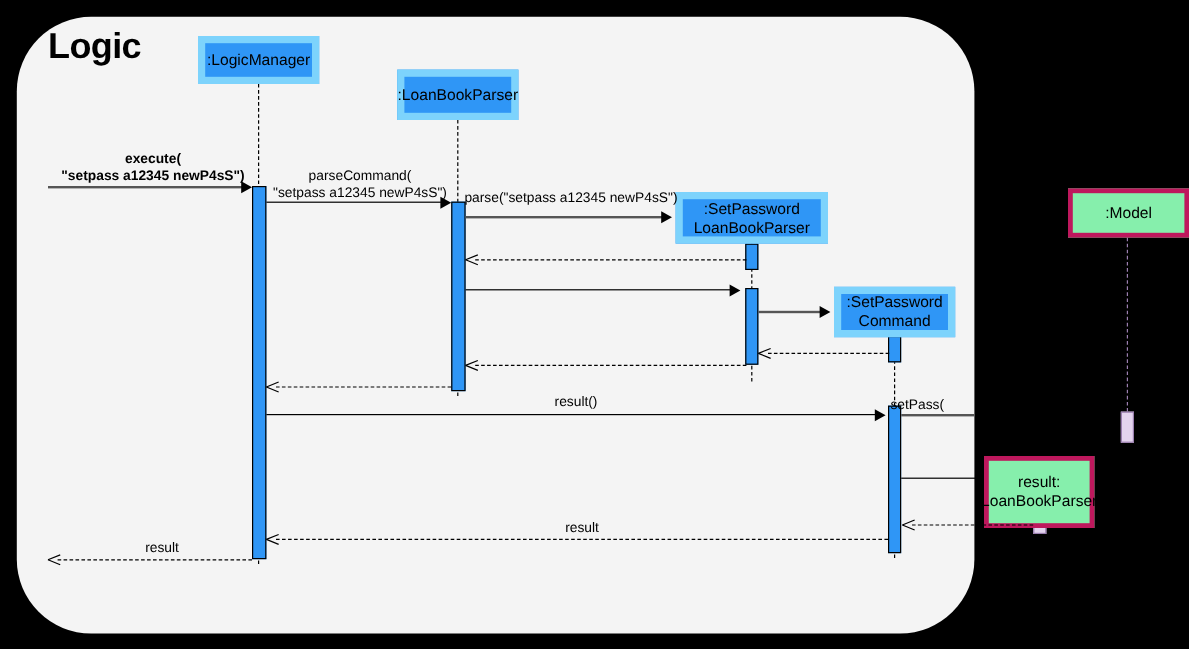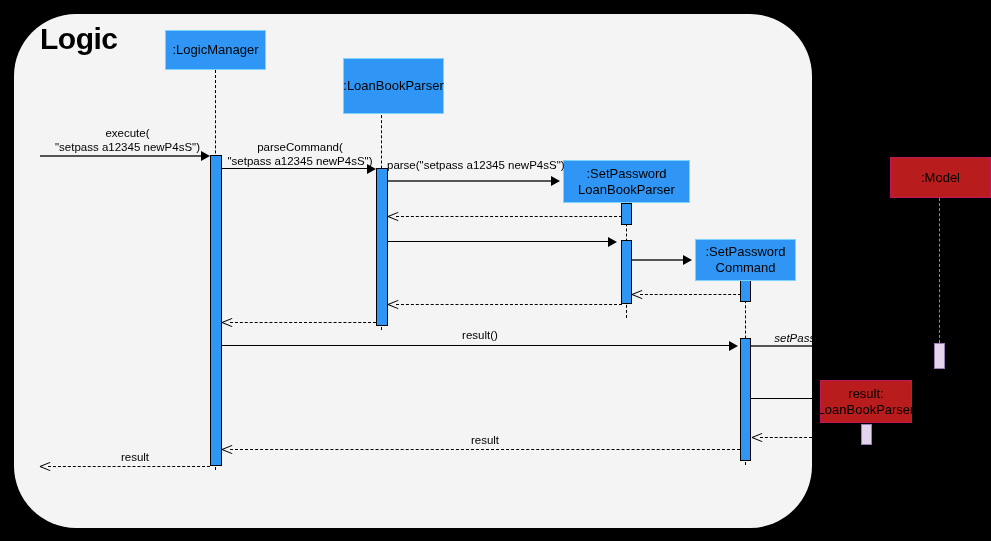--- a/index.html
+++ b/index.html
@@ -34,36 +34,36 @@
     top: 22px;
     font-size: 30px;
     font-weight: bold;
     color: #000000;
     letter-spacing: -0.5px;
   }
   
   .participant {
     position: absolute;
     box-sizing: border-box;
-    border: 1px solid #7dd3fc;
+    border: 6px solid #7dd3fc;
     text-align: center;
     font-size: 13px;
     color: #000000;
     line-height: 16px;
     display: flex;
     align-items: center;
     justify-content: center;
     padding: 2px 4px;
   }
   .participant.blue {
     background: #2f96f6;
   }
   .participant.lilac {
-    background: #b91c1c;
-    border: 1px solid #be185d;
+    background: #86efac;
+    border: 4px solid #be185d;
   }
   
   .lifeline {
     position: absolute;
     width: 0;
     border-left: 1px dashed #000000;
   }
   .lifeline.lilac-line {
     border-left: 1px dashed #9b7fb0;
   }
@@ -160,46 +160,46 @@
   <div class="activation" style="left:740px; top:338px; width:11px; height:123px;"></div>
 
   <div class="activation lilac" style="left:934px; top:343px; width:11px; height:26px;"></div>
 
   <div class="stub" style="left:861px; top:424px; width:11px; height:21px;"></div>
 
   <div class="participant blue" style="left:165px; top:30px; width:101px; height:40px;">
     <span>:LogicManager</span>
   </div>
 
-  <div class="participant blue" style="left:343px; top:58px; width:101px; height:56px;">
+  <div class="participant blue" style="left:331px; top:58px; width:101px; height:42px;">
     <span>:LoanBookParser</span>
   </div>
 
   <div class="participant blue" style="left:563px; top:160px; width:127px; height:43px; flex-direction:column;">
     <span>:SetPassword</span>
     <span>LoanBookParser</span>
   </div>
 
   <div class="participant blue" style="left:695px; top:239px; width:101px; height:42px; flex-direction:column;">
     <span>:SetPassword</span>
     <span>Command</span>
   </div>
 
-  <div class="participant lilac" style="left:820px; top:380px; width:92px; height:43px; flex-direction:column;">
+  <div class="participant lilac" style="left:820px; top:380px; width:92px; height:60px; flex-direction:column;">
     <span>result:</span>
     <span>LoanBookParser</span>
   </div>
 
   <div class="participant lilac" style="left:890px; top:157px; width:101px; height:41px;">
     <span>:Model</span>
   </div>
 
   <div class="msg-line" style="left:40px; top:155px; width:163px;"></div>
   <div class="arrow-solid-right" style="left:201px; top:151px;"></div>
-  <div class="msg-label" style="left:40px; top:126px; width:175px;">
+  <div class="msg-label" style="left:40px; top:126px; width:175px;font-weight:bold;">
     <div>execute(</div>
     <div>"setpass a12345 newP4sS")</div>
   </div>
 
   <div class="msg-line thin" style="left:222px; top:168px; width:147px;"></div>
   <div class="arrow-solid-right" style="left:367px; top:164px;"></div>
   <div class="msg-label" style="left:225px; top:140px; width:150px;">
     <div>parseCommand(</div>
     <div>"setpass a12345 newP4sS")</div>
   </div>
@@ -228,21 +228,21 @@
   <div class="msg-dashed" style="left:230px; top:322px; width:146px;"></div>
   <div class="arrow-open-left" style="left:222px; top:317px;"></div>
 
   <div class="msg-line thin" style="left:222px; top:345px; width:508px;"></div>
   <div class="arrow-solid-right" style="left:729px; top:341px;"></div>
   <div class="msg-label" style="left:420px; top:328px; width:120px;">
     <div>result()</div>
   </div>
 
   <div class="msg-line" style="left:751px; top:345px; width:61px;"></div>
-  <div class="msg-label" style="left:759px; top:331px; width:60px; text-align:right; overflow:hidden;font-style:italic;">
+  <div class="msg-label" style="left:742px; top:331px; width:60px; text-align:left; overflow:hidden;">
     <div>setPass(</div>
   </div>
 
   <div class="msg-line thin" style="left:751px; top:398px; width:69px;"></div>
 
   <div class="msg-dashed" style="left:760px; top:437px; width:101px;"></div>
   <div class="arrow-open-left" style="left:752px; top:432px;"></div>
 
   <div class="msg-dashed" style="left:230px; top:449px; width:510px;"></div>
   <div class="arrow-open-left" style="left:222px; top:444px;"></div>

